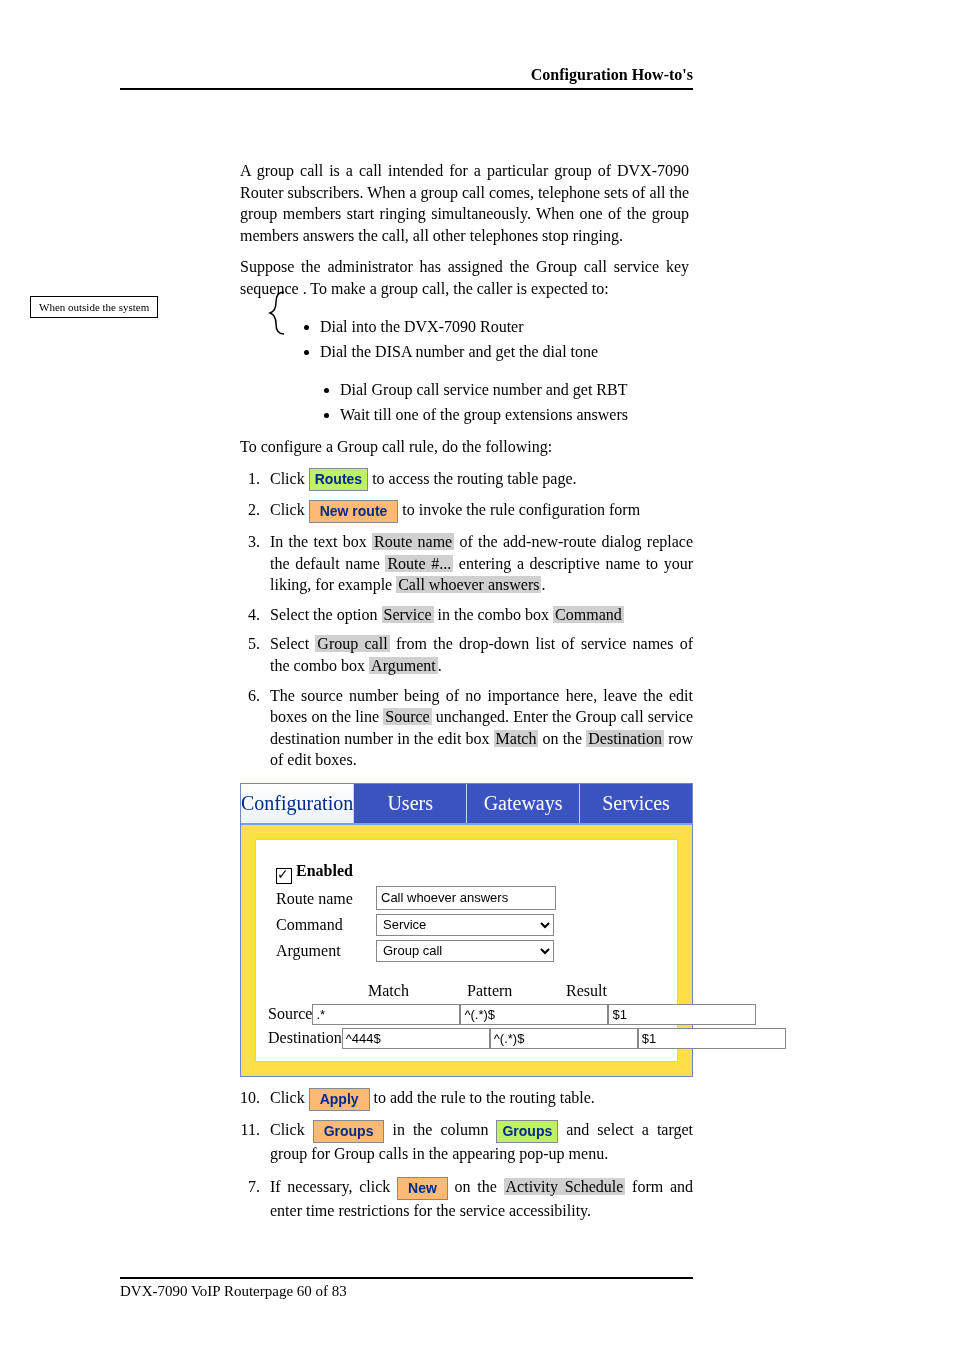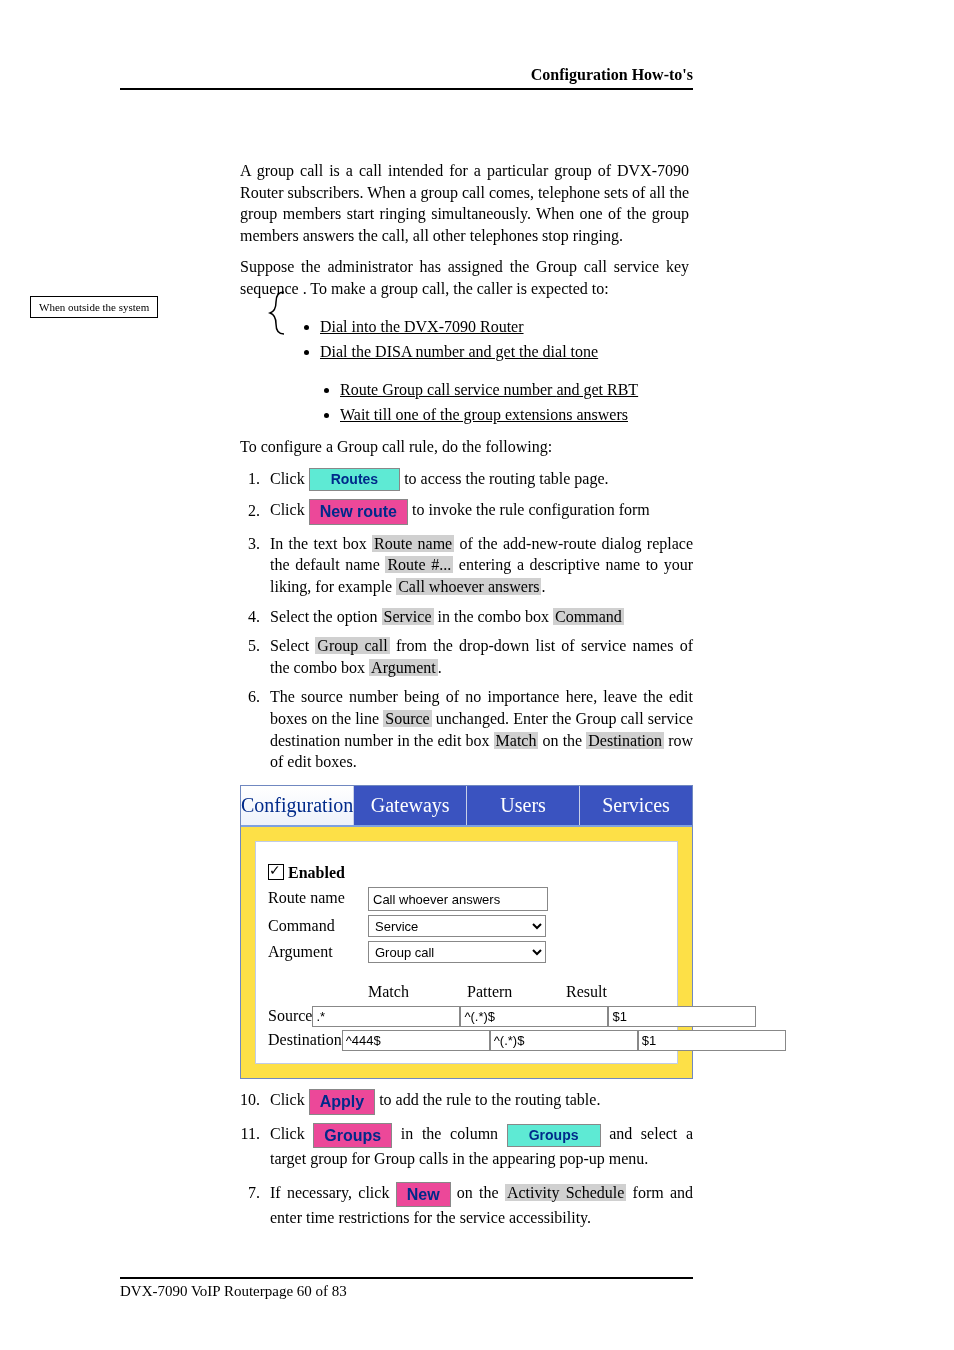--- a/index.html
+++ b/index.html
@@ -50,52 +50,51 @@
     left: 268px;
     top: 290px;
     width: 20px;
     height: 46px;
     pointer-events: none;
   }
   .bullets {
     list-style: disc;
     margin: 16px 0 10px 0;
     padding-left: 80px;
-    text-decoration: underline;
   }
   .bullets li { margin: 4px 0; }
   .bullets-indent { padding-left: 100px; }
   ol.steps {
     margin: 0 0 12px 0;
     padding-left: 24px;
   }
   ol.steps > li {
     margin: 8px 0;
     text-align: justify;
     padding-left: 6px;
   }
   .btn-yellow {
     display: inline-block;
-    background: #5eead4;
+    background: #bef264;
     border: 1px solid #888;
     color: #002a8a;
     font-weight: bold;
     font-family: Verdana, Arial, sans-serif;
     font-size: 14px;
-    padding: 1px 21px;
+    padding: 1px 5px;
     vertical-align: middle;
   }
   .btn-grey {
     display: inline-block;
-    background: #ec4899;
+    background: #fdba74;
     border: 1px solid #888;
     color: #002a8a;
     font-weight: bold;
     font-family: Verdana, Arial, sans-serif;
-    font-size: 16px;
+    font-size: 14px;
     padding: 1px 10px;
     vertical-align: middle;
   }
   .hl {
     background: #d0d0d0;
     padding: 0 2px;
   }
   .config-panel {
     border: 1px solid #7088c0;
     background: #fde047;
@@ -121,22 +120,22 @@
     color: #fff;
   }
   .form-area {
     padding: 16px 12px 10px 12px;
     background: #fff;
     margin: 14px;
     border: 1px solid #c0cce8;
   }
   .form-row {
     display: flex;
-    align-items: flex-start;
-    margin: 4px 0;
+    align-items: flex-end;
+    margin: 4px 8px;
     font-size: 16px;
   }
   .form-label {
     width: 100px;
     font-family: "Times New Roman", serif;
   }
   .text-input {
     font-family: Arial, sans-serif;
     font-size: 13px;
     border: 1px solid #888;
@@ -222,21 +221,21 @@
       <span>Suppose the administrator has assigned the Group call service key sequence </span>
       <span>. To make a group call, the caller is expected to:</span>
     </p>
 
     <ul class="bullets">
       <li>Dial into the DVX-7090 Router</li>
       <li>Dial the DISA number and get the dial tone</li>
     </ul>
     <ul class="bullets bullets-indent">
       <li>
-        <span>Route Group call service number </span>
+        <span>Dial Group call service number </span>
         <span> and get RBT</span>
       </li>
       <li>Wait till one of the group extensions answers</li>
     </ul>
 
     <p>To configure a Group call rule, do the following:</p>
 
     <ol class="steps">
       <li>
         <span>Click </span>
@@ -276,22 +275,22 @@
         <span class="hl">Match</span>
         <span> on the </span>
         <span class="hl">Destination</span>
         <span> row of edit boxes.</span>
       </li>
     </ol>
 
     <div class="config-panel">
       <div class="tabbar">
         <div class="tab">Configuration</div>
+        <div class="tab inactive">Users</div>
         <div class="tab inactive">Gateways</div>
-        <div class="tab inactive">Users</div>
         <div class="tab inactive">Services</div>
       </div>
       <div class="form-area">
         <div class="form-row">
           <span class="check"></span>
           <b>Enabled</b>
         </div>
         <div class="form-row">
           <span class="form-label">Route name</span>
           <input class="text-input" value="Call whoever answers" style="">

